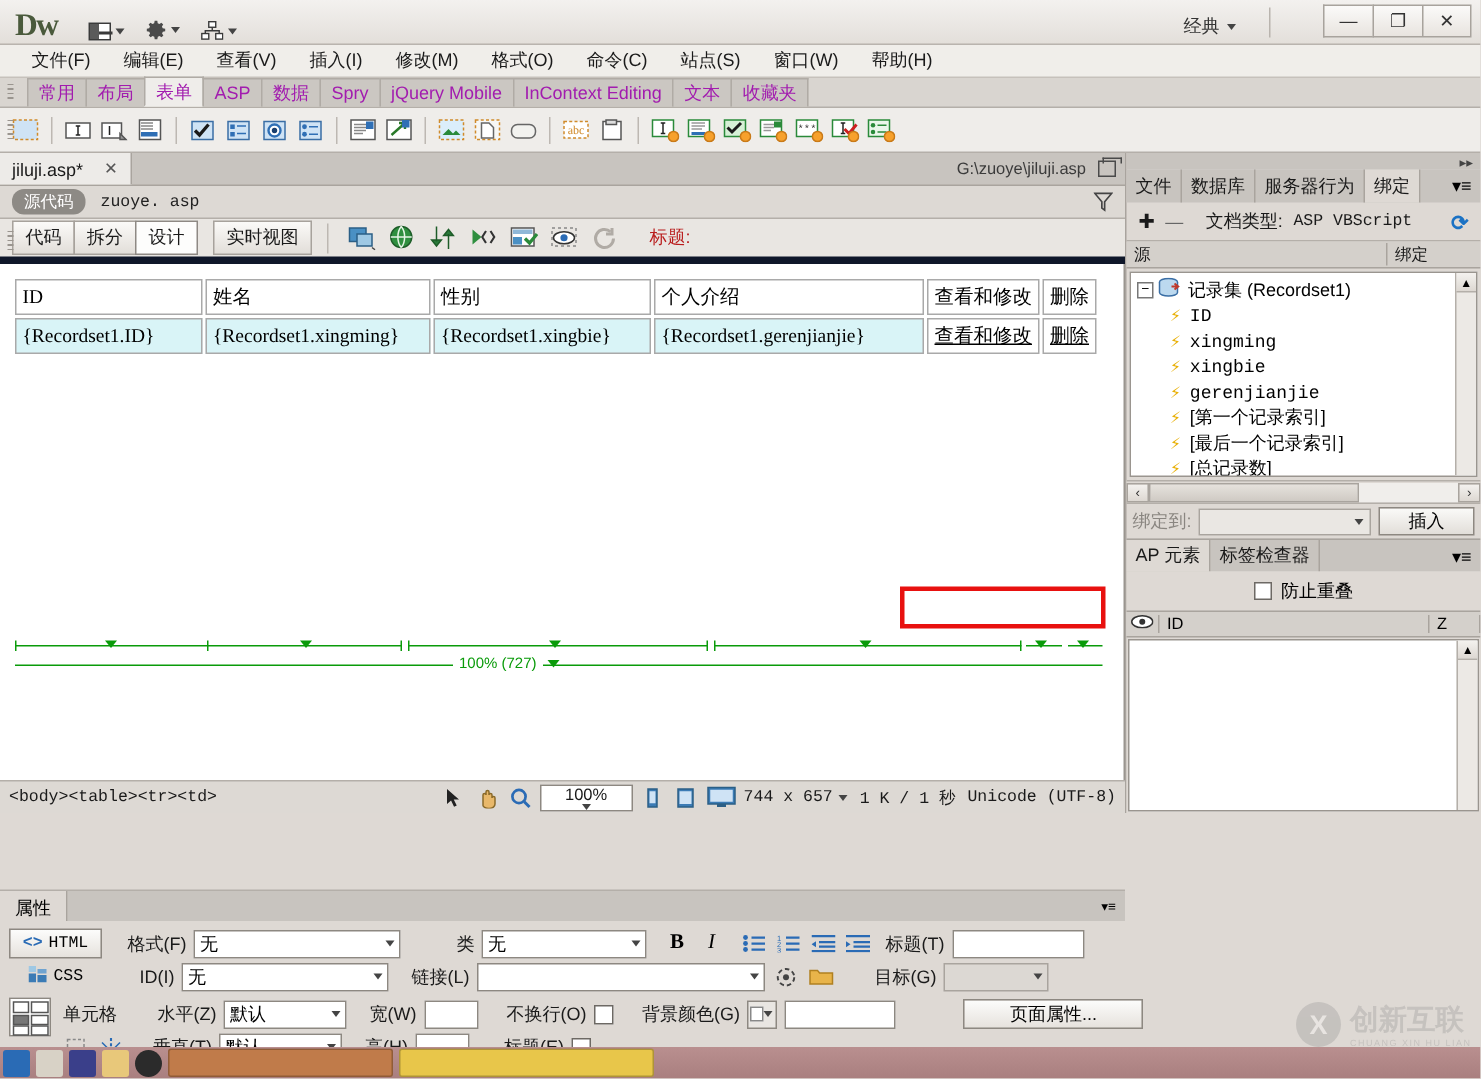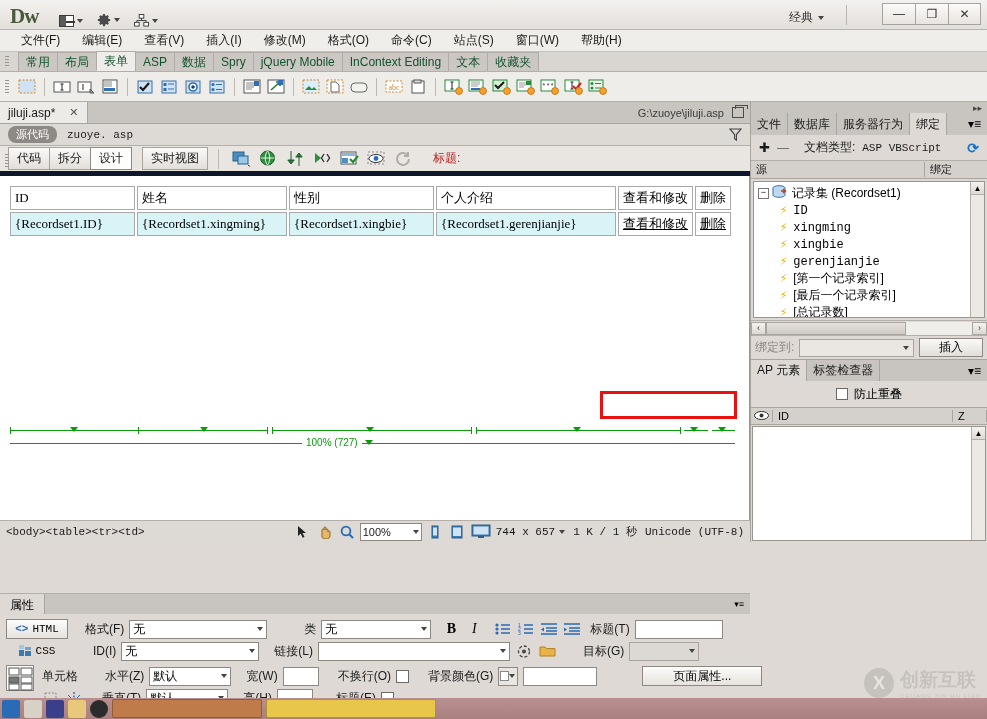--- a/index.html
+++ b/index.html
@@ -51,30 +51,30 @@
   .menuitem { padding: 3px 11px; font-size:12px; color:#1a1a1a; cursor:default; }
 
   
   .inserttabs {
     height:20px; background:#d9d5d0; border-bottom:1px solid #b4afa9;
     display:flex; align-items:flex-end; padding-left:18px; position:relative;
   }
   .grip { position:absolute; left:5px; top:4px; width:4px; height:12px;
           background-image: repeating-linear-gradient(#9a958f 0 1px, transparent 1px 3px); }
   .itab {
-    padding:2px 7px; font-size:12px; color:#14532d; background:#cbc7c2;
+    padding:2px 7px; font-size:12px; color:#a21caf; background:#cbc7c2;
     border:1px solid #b0aba5; border-bottom:none; margin-right:-1px; line-height:14px;
     cursor:default;
   }
   .itab.active { background:#efedea; border-bottom:1px solid #efedea; }
 
   
   .insertbar {
     height:30px; background:#efedea; border-bottom:1px solid #b4afa9;
-    display:flex; align-items:center; padding-left:16px; gap:2px; position:relative;
+    display:flex; align-items:center; padding-left:6px; gap:2px; position:relative;
   }
   .ibtn { width:22px;height:22px; display:flex;align-items:center;justify-content:center; cursor:default;}
   .isep { width:1px; height:18px; background:#bdb8b2; margin:0 4px; }
 
   
   .main { display:flex; height: 440px; }
   .docarea { width:750px; background:#e4e0db; display:flex; flex-direction:column; }
 
   
   .doctabs {
@@ -151,20 +151,21 @@
     height:22px; background:#ddd9d4; border-top:1px solid #b4afa9;
     display:flex; align-items:center; padding:0 6px; gap:6px; font-size:11px; color:#1a1a1a;
     font-family:"Liberation Mono", monospace;
   }
   .tagsel { font-family:"Liberation Mono", monospace; font-size:11px; }
   .sbtools { margin-left:auto; display:flex; align-items:center; gap:4px; }
   .zoominput {
     width:62px;height:18px;border:1px solid #8d8881;background:#fff;font-size:11px;
     display:flex;align-items:center;justify-content:space-between;padding:0 2px;
     font-family:"Liberation Sans",sans-serif;
+    flex-direction:column;
   }
   .devbtn { width:18px;height:16px; display:flex;align-items:center;justify-content:center;}
   .sbtxt{ font-family:"Liberation Mono", monospace; font-size:11px; white-space:nowrap;}
 
   
   .rightpanel { width:237px; background:#ded9d4; display:flex; flex-direction:column; border-left:1px solid #a9a49e;}
   .rp-expander { height:11px; background:#c8c4bf; display:flex; justify-content:flex-end; align-items:center; padding-right:5px; font-size:9px; color:#444;}
   .rp-tabs { height:22px; background:#c8c4bf; display:flex; align-items:stretch; }
   .rtab {
     font-size:12px; padding:3px 6px; color:#1a1a1a; border-right:1px solid #a9a49e;

